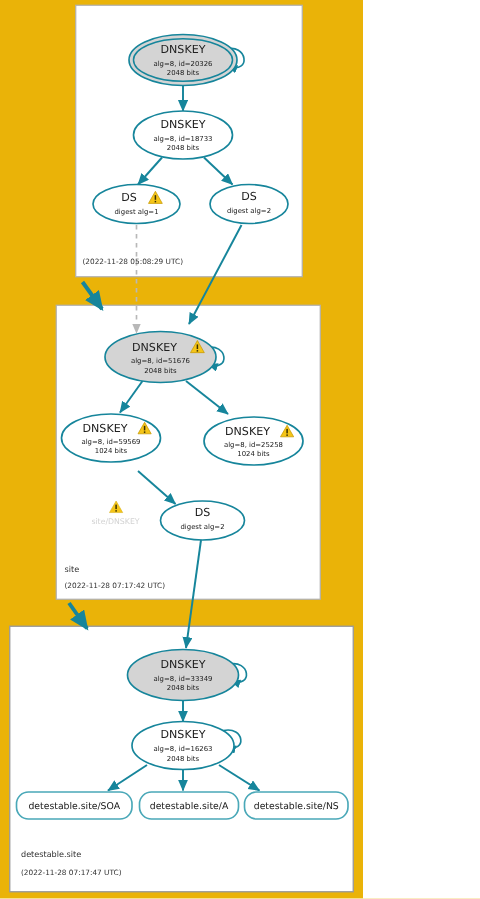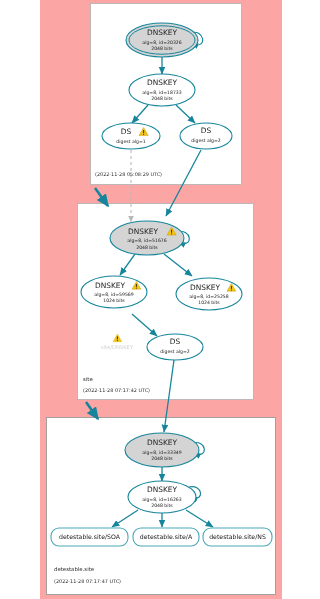--- a/index.html
+++ b/index.html
@@ -7,23 +7,22 @@
     padding: 0;
     background: #ffffff;
   }
   body {
     font-family: "DejaVu Sans", sans-serif;
   }
   #canvas {
     position: relative;
     width: 242px;
     height: 599px;
-    background: #fca5a5;
+    background: #eab308;
     overflow: hidden;
-    margin-left: 40px;
   }
   svg.layer {
     position: absolute;
     left: 0;
     top: 0;
     width: 242px;
     height: 599px;
   }
   .zone-box {
     fill: #ffffff;

